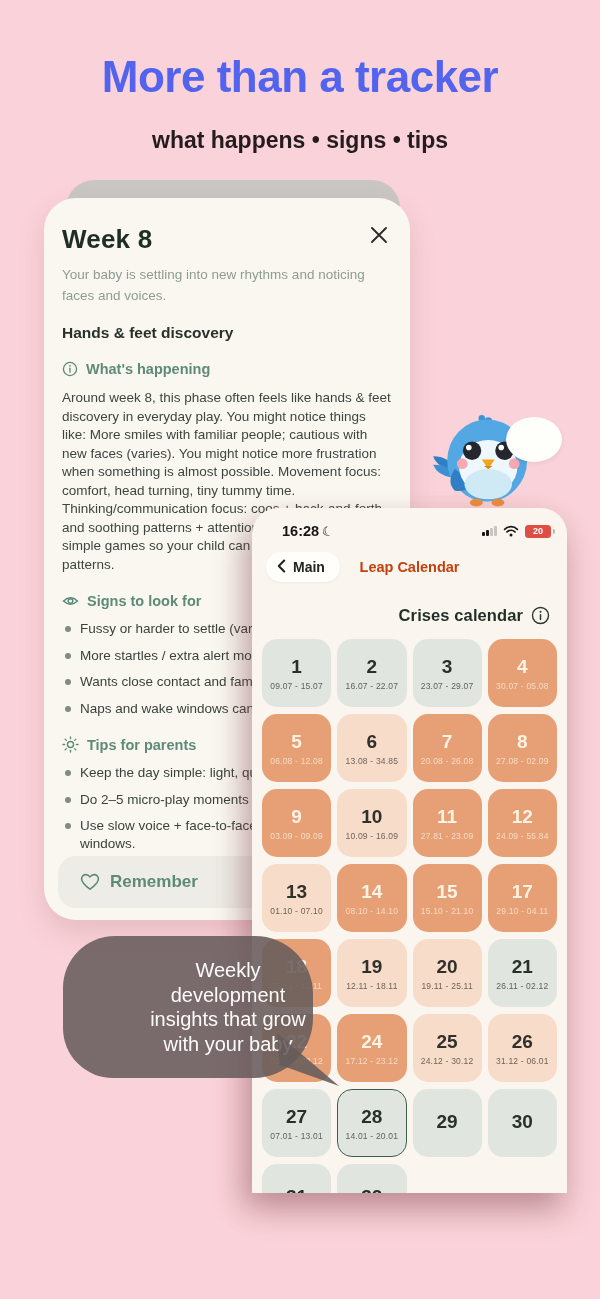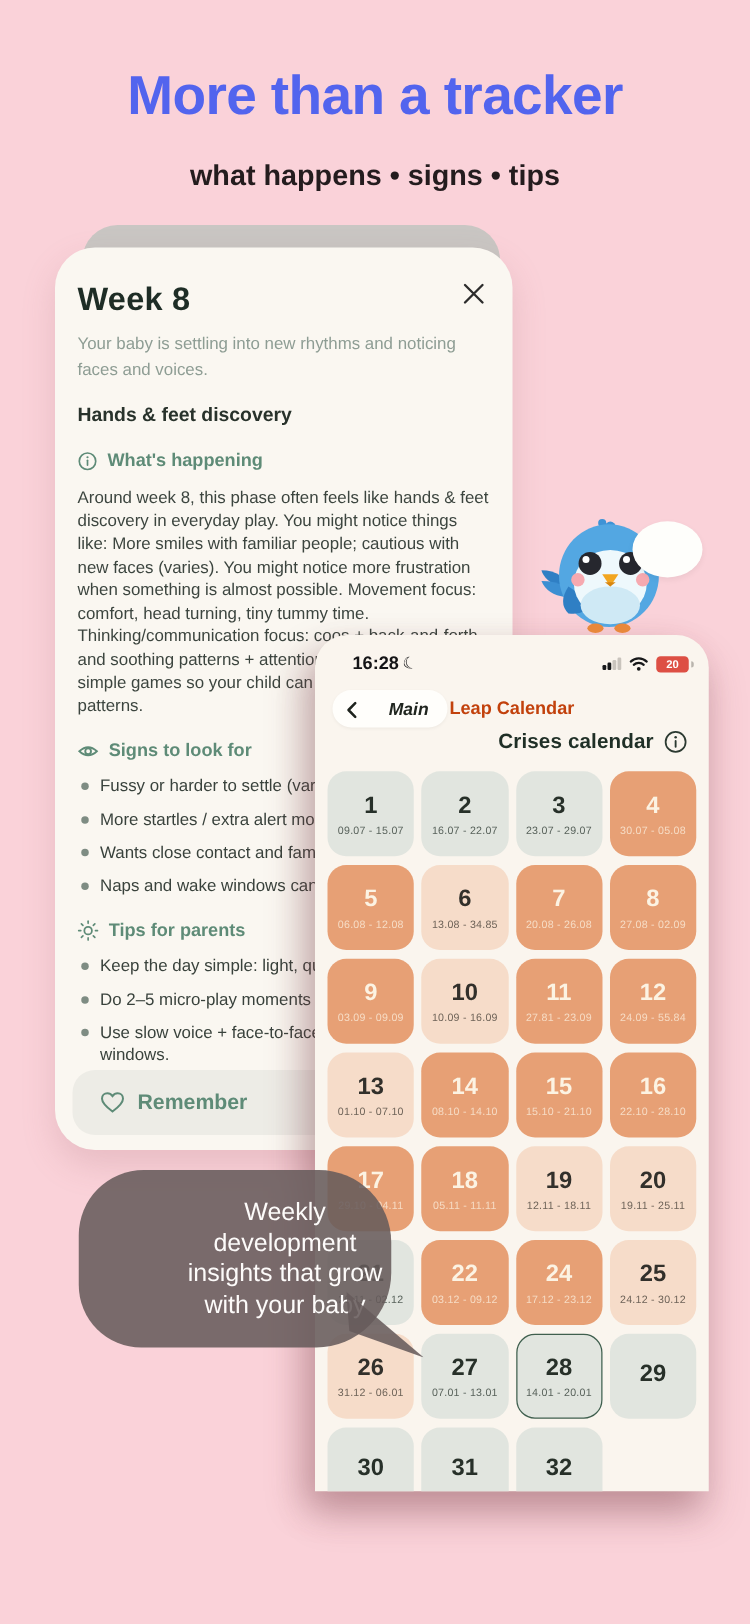--- a/index.html
+++ b/index.html
@@ -63,27 +63,27 @@
   .sigbars span:nth-child(1){height:4px;}
   .sigbars span:nth-child(2){height:6.5px;}
   .sigbars span:nth-child(3){height:8.5px;background:#c9c4bd;}
   .sigbars span:nth-child(4){height:10px;background:#c9c4bd;}
   .battery{position:relative;width:26px;height:13px;background:#dd4f44;border-radius:3.5px;
     display:flex;align-items:center;justify-content:center;}
   .battery b{font-size:9px;color:#fff;font-weight:700;}
   .battery::after{content:"";position:absolute;right:-3.5px;top:4px;width:2px;height:5px;
     background:#b9b4ad;border-radius:0 2px 2px 0;}
   .navrow{position:relative;height:32px;margin-top:12px;}
-  .back-pill{position:absolute;left:14px;top:0;display:flex;align-items:flex-end;gap:25px;
+  .back-pill{position:absolute;left:14px;top:0;display:flex;align-items:flex-start;gap:7px;
     background:#fffefb;border-radius:18px;padding:7px 15px 7px 11px;cursor:pointer;
-    box-shadow:0 1px 3px rgba(0,0,0,.05);font-style:italic;}
+    box-shadow:0 1px 3px rgba(0,0,0,.05);}
   .back-pill span{font-size:14px;font-weight:700;color:#20251f;}
   .nav-title{position:absolute;left:0;right:0;top:7px;text-align:center;
     font-size:14.5px;font-weight:700;color:#c2410c;}
-  .crises-row{display:flex;justify-content:flex-end;align-items:center;
+  .crises-row{margin-top:22px;display:flex;justify-content:flex-end;align-items:center;
     gap:8px;padding-right:17px;}
   .crises-title{font-size:16.5px;font-weight:800;color:#1f2f26;letter-spacing:.1px;}
   .cal-grid{margin-top:14px;padding:0 10px;display:grid;
     grid-template-columns:repeat(4,1fr);gap:7px 6px;}
   .tile{height:68px;border-radius:15px;display:flex;flex-direction:column;
     align-items:center;justify-content:center;cursor:pointer;box-sizing:border-box;}
   .tile .tile-n{font-size:19px;font-weight:800;}
   .tile .tile-r{font-size:8.5px;margin-top:3px;letter-spacing:.2px;}
   .tile.gray{background:#e1e5df;}
   .tile.gray .tile-n{color:#273029;} .tile.gray .tile-r{color:#59635c;}
@@ -296,24 +296,20 @@
       </div>
       <div class="tile orange">
         <div class="tile-n">14</div>
         <div class="tile-r">08.10 - 14.10</div>
       </div>
       <div class="tile orange">
         <div class="tile-n">15</div>
         <div class="tile-r">15.10 - 21.10</div>
       </div>
       <div class="tile orange">
-        <div class="tile-n">16</div>
-        <div class="tile-r">22.10 - 28.10</div>
-      </div>
-      <div class="tile orange">
         <div class="tile-n">17</div>
         <div class="tile-r">29.10 - 04.11</div>
       </div>
       <div class="tile orange">
         <div class="tile-n">18</div>
         <div class="tile-r">05.11 - 11.11</div>
       </div>
       <div class="tile peach">
         <div class="tile-n">19</div>
         <div class="tile-r">12.11 - 18.11</div>

